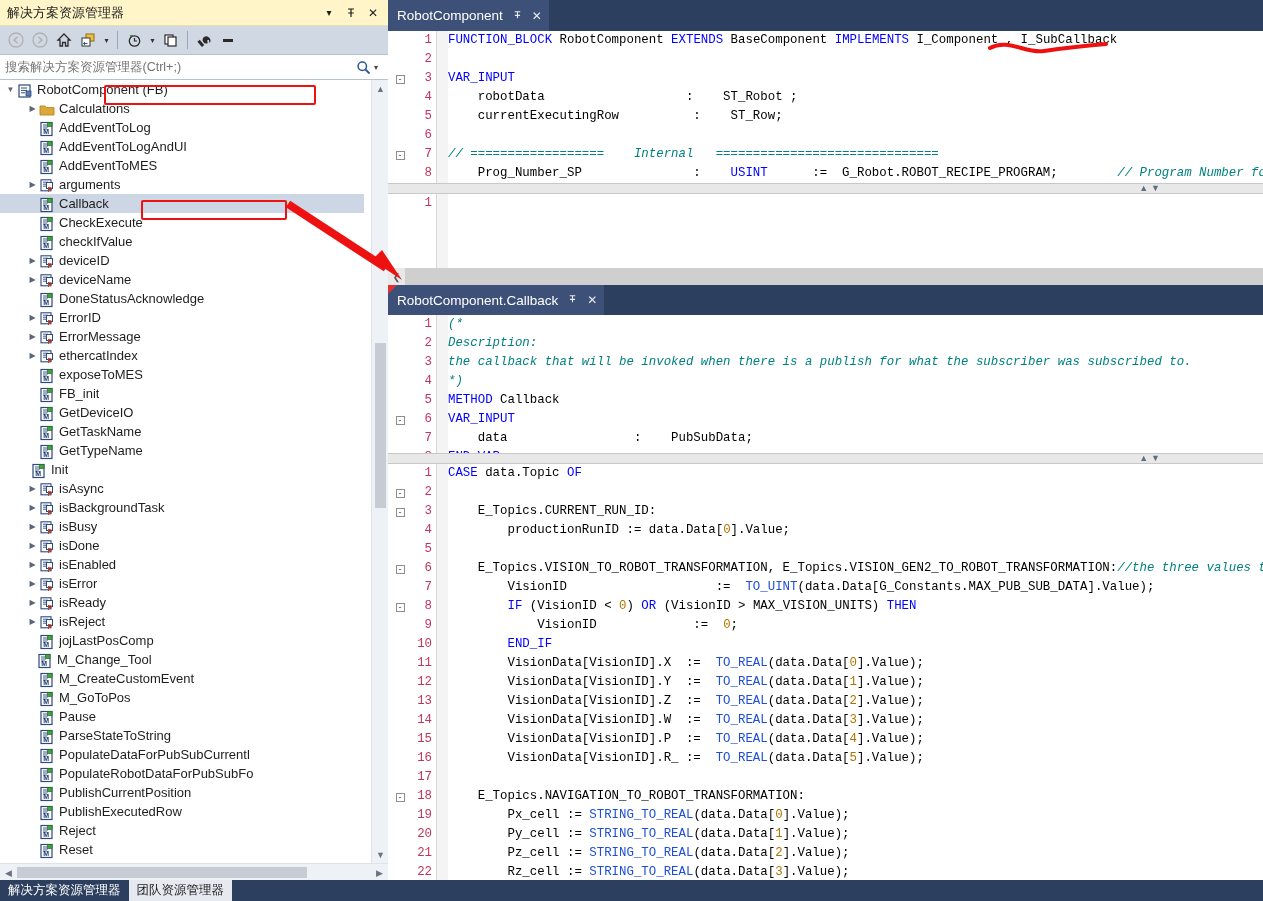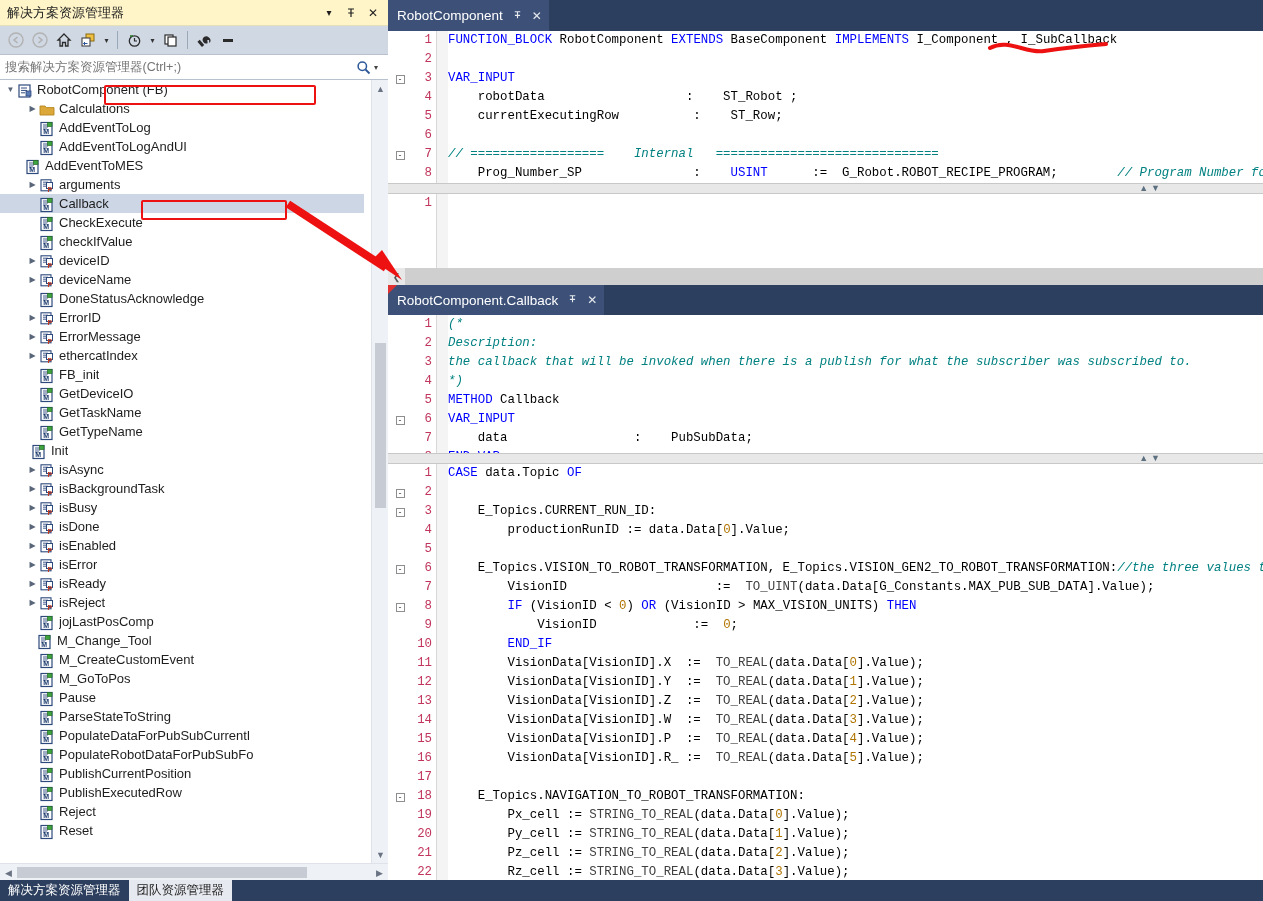--- a/index.html
+++ b/index.html
@@ -165,21 +165,21 @@
   .fold span {
     display: inline-block; width: 9px; height: 9px; line-height: 7px;
     border: 1px solid #8e8e8e; font-size: 9px; color: #444;
     background: #fff; text-align: center; vertical-align: middle;
   }
   .cl { height: 19px; line-height: 19px; }
   .kw { color: #0000ff; }
   .cm { color: #008080; font-style: italic; }
   .num { color: #b07500; }
   .tx { color: #000000; }
-  .fn { color: #404040; }
+  .fn { color: #1d4ed8; }
 
   .hsplit {
     height: 11px; background: #e8e8e8; border-top: 1px solid #c8c8c8;
     border-bottom: 1px solid #c8c8c8; position: relative;
   }
   .hsplit .arrows {
     position: absolute; right: 100px; top: -1px; font-size: 9px; color: #5d7080;
     letter-spacing: 3px;
   }
   .hscroll {
@@ -321,21 +321,21 @@
             <div class="ico">
               <svg width="16" height="16" viewBox="0 0 16 16" style="display: block; margin-top: 1px;">
                 <rect x="2" y="1.5" width="11" height="13" fill="#ffffff" stroke="#2e4a7d" stroke-width="1.2"></rect>
                 <path d="M4 4 h5 M4 6 h5 M4 8 h4" stroke="#2e4a7d" stroke-width="0.9"></path>
                 <rect x="8.5" y="1.5" width="4.5" height="4" fill="#3fa33f" stroke="#246b24" stroke-width="0.7"></rect>
                 <text x="4.2" y="13.4" font-family="Liberation Sans, sans-serif" font-size="7" font-weight="bold" fill="#1b3a6b">M</text>
               </svg>
             </div>
             <div class="lbl">AddEventToLogAndUI</div>
           </div>
-          <div class="row" style="padding-left: 12px;">
+          <div class="row" style="padding-left: 26px;">
             <div class="exp"></div>
             <div class="ico">
               <svg width="16" height="16" viewBox="0 0 16 16" style="display: block; margin-top: 1px;">
                 <rect x="2" y="1.5" width="11" height="13" fill="#ffffff" stroke="#2e4a7d" stroke-width="1.2"></rect>
                 <path d="M4 4 h5 M4 6 h5 M4 8 h4" stroke="#2e4a7d" stroke-width="0.9"></path>
                 <rect x="8.5" y="1.5" width="4.5" height="4" fill="#3fa33f" stroke="#246b24" stroke-width="0.7"></rect>
                 <text x="4.2" y="13.4" font-family="Liberation Sans, sans-serif" font-size="7" font-weight="bold" fill="#1b3a6b">M</text>
               </svg>
             </div>
             <div class="lbl">AddEventToMES</div>
@@ -452,20 +452,32 @@
             <div class="exp">▶</div>
             <div class="ico">
               <svg width="16" height="16" viewBox="0 0 16 16" style="display: block; margin-top: 1px;">
                 <rect x="2" y="1.8" width="10" height="11" fill="#ffffff" stroke="#2e4a7d" stroke-width="1.1"></rect>
                 <path d="M4 4.2 h5 M4 6.2 h5 M4 8.2 h3" stroke="#2e4a7d" stroke-width="0.9"></path>
                 <rect x="7.5" y="4.5" width="6" height="6" fill="#ffffff" stroke="#2e4a7d" stroke-width="1"></rect>
                 <text x="8.6" y="14.2" font-family="Liberation Sans, sans-serif" font-size="7" font-weight="bold" fill="#c23b22">P</text>
               </svg>
             </div>
             <div class="lbl">ethercatIndex</div>
+          </div>
+          <div class="row" style="padding-left: 26px;">
+            <div class="exp"></div>
+            <div class="ico">
+              <svg width="16" height="16" viewBox="0 0 16 16" style="display: block; margin-top: 1px;">
+                <rect x="2" y="1.5" width="11" height="13" fill="#ffffff" stroke="#2e4a7d" stroke-width="1.2"></rect>
+                <path d="M4 4 h5 M4 6 h5 M4 8 h4" stroke="#2e4a7d" stroke-width="0.9"></path>
+                <rect x="8.5" y="1.5" width="4.5" height="4" fill="#3fa33f" stroke="#246b24" stroke-width="0.7"></rect>
+                <text x="4.2" y="13.4" font-family="Liberation Sans, sans-serif" font-size="7" font-weight="bold" fill="#1b3a6b">M</text>
+              </svg>
+            </div>
+            <div class="lbl">exposeToMES</div>
           </div>
           <div class="row" style="padding-left: 26px;">
             <div class="exp"></div>
             <div class="ico">
               <svg width="16" height="16" viewBox="0 0 16 16" style="display: block; margin-top: 1px;">
                 <rect x="2" y="1.5" width="11" height="13" fill="#ffffff" stroke="#2e4a7d" stroke-width="1.2"></rect>
                 <path d="M4 4 h5 M4 6 h5 M4 8 h4" stroke="#2e4a7d" stroke-width="0.9"></path>
                 <rect x="8.5" y="1.5" width="4.5" height="4" fill="#3fa33f" stroke="#246b24" stroke-width="0.7"></rect>
                 <text x="4.2" y="13.4" font-family="Liberation Sans, sans-serif" font-size="7" font-weight="bold" fill="#1b3a6b">M</text>
               </svg>

